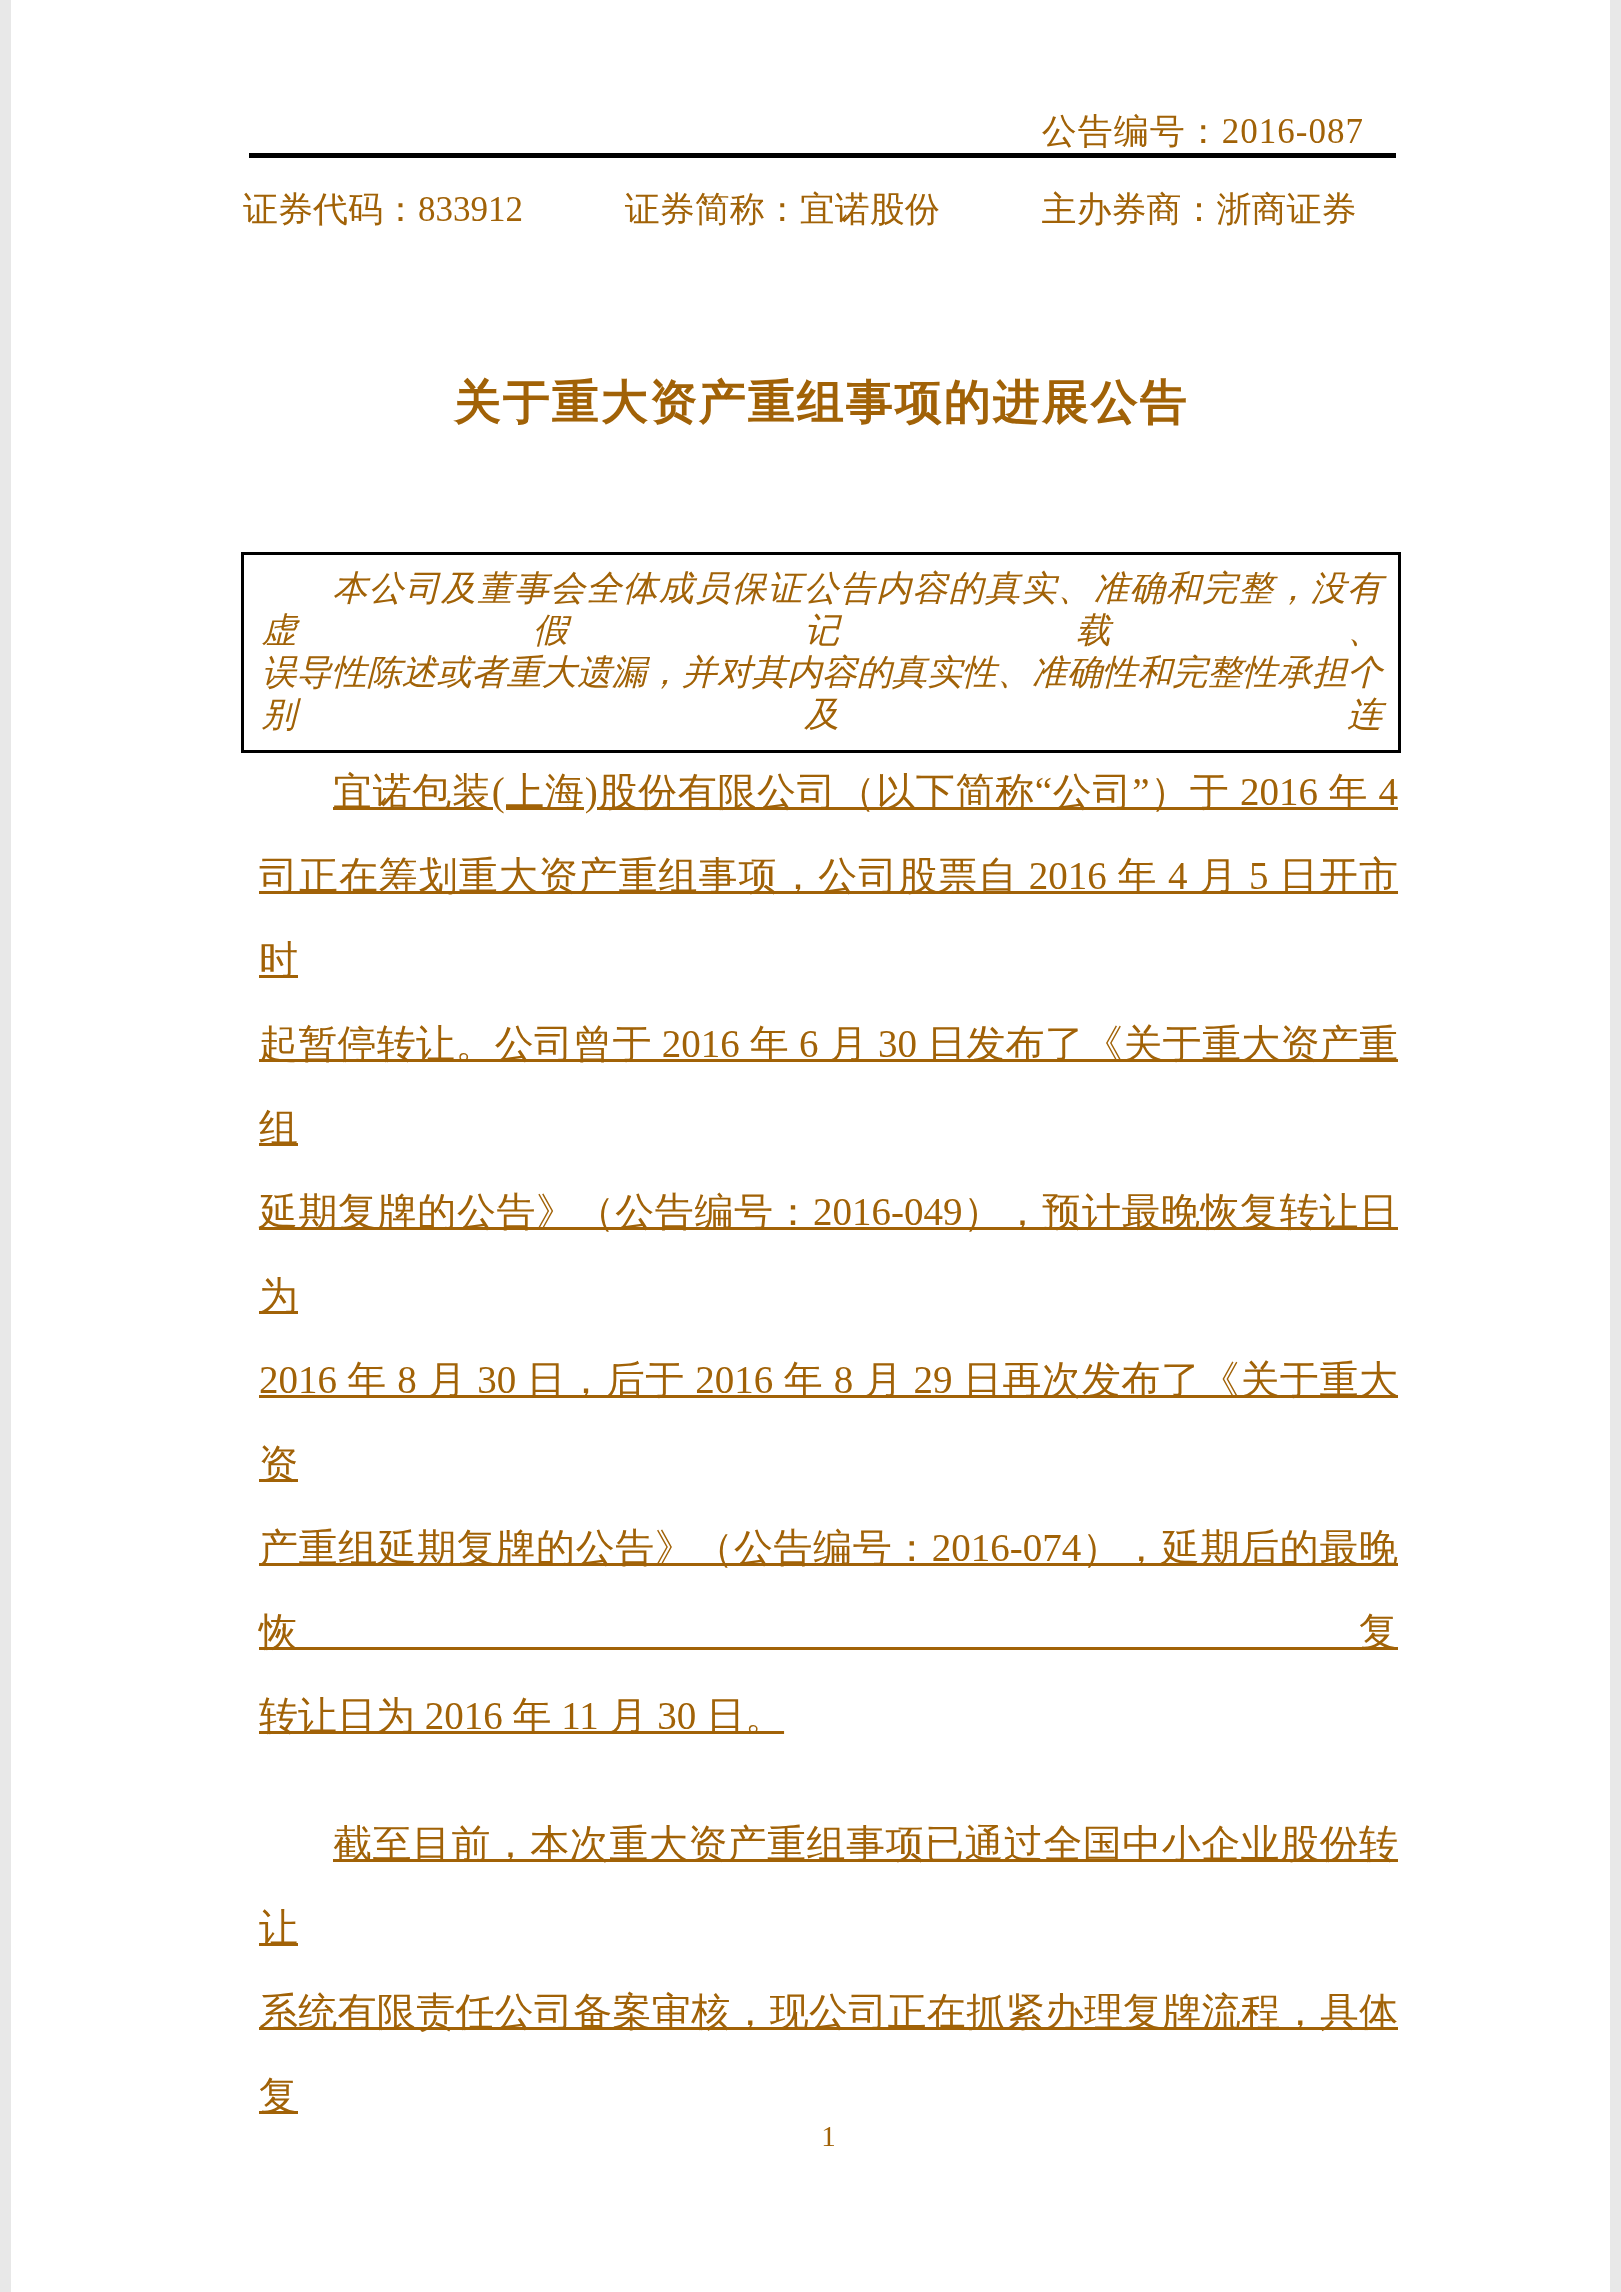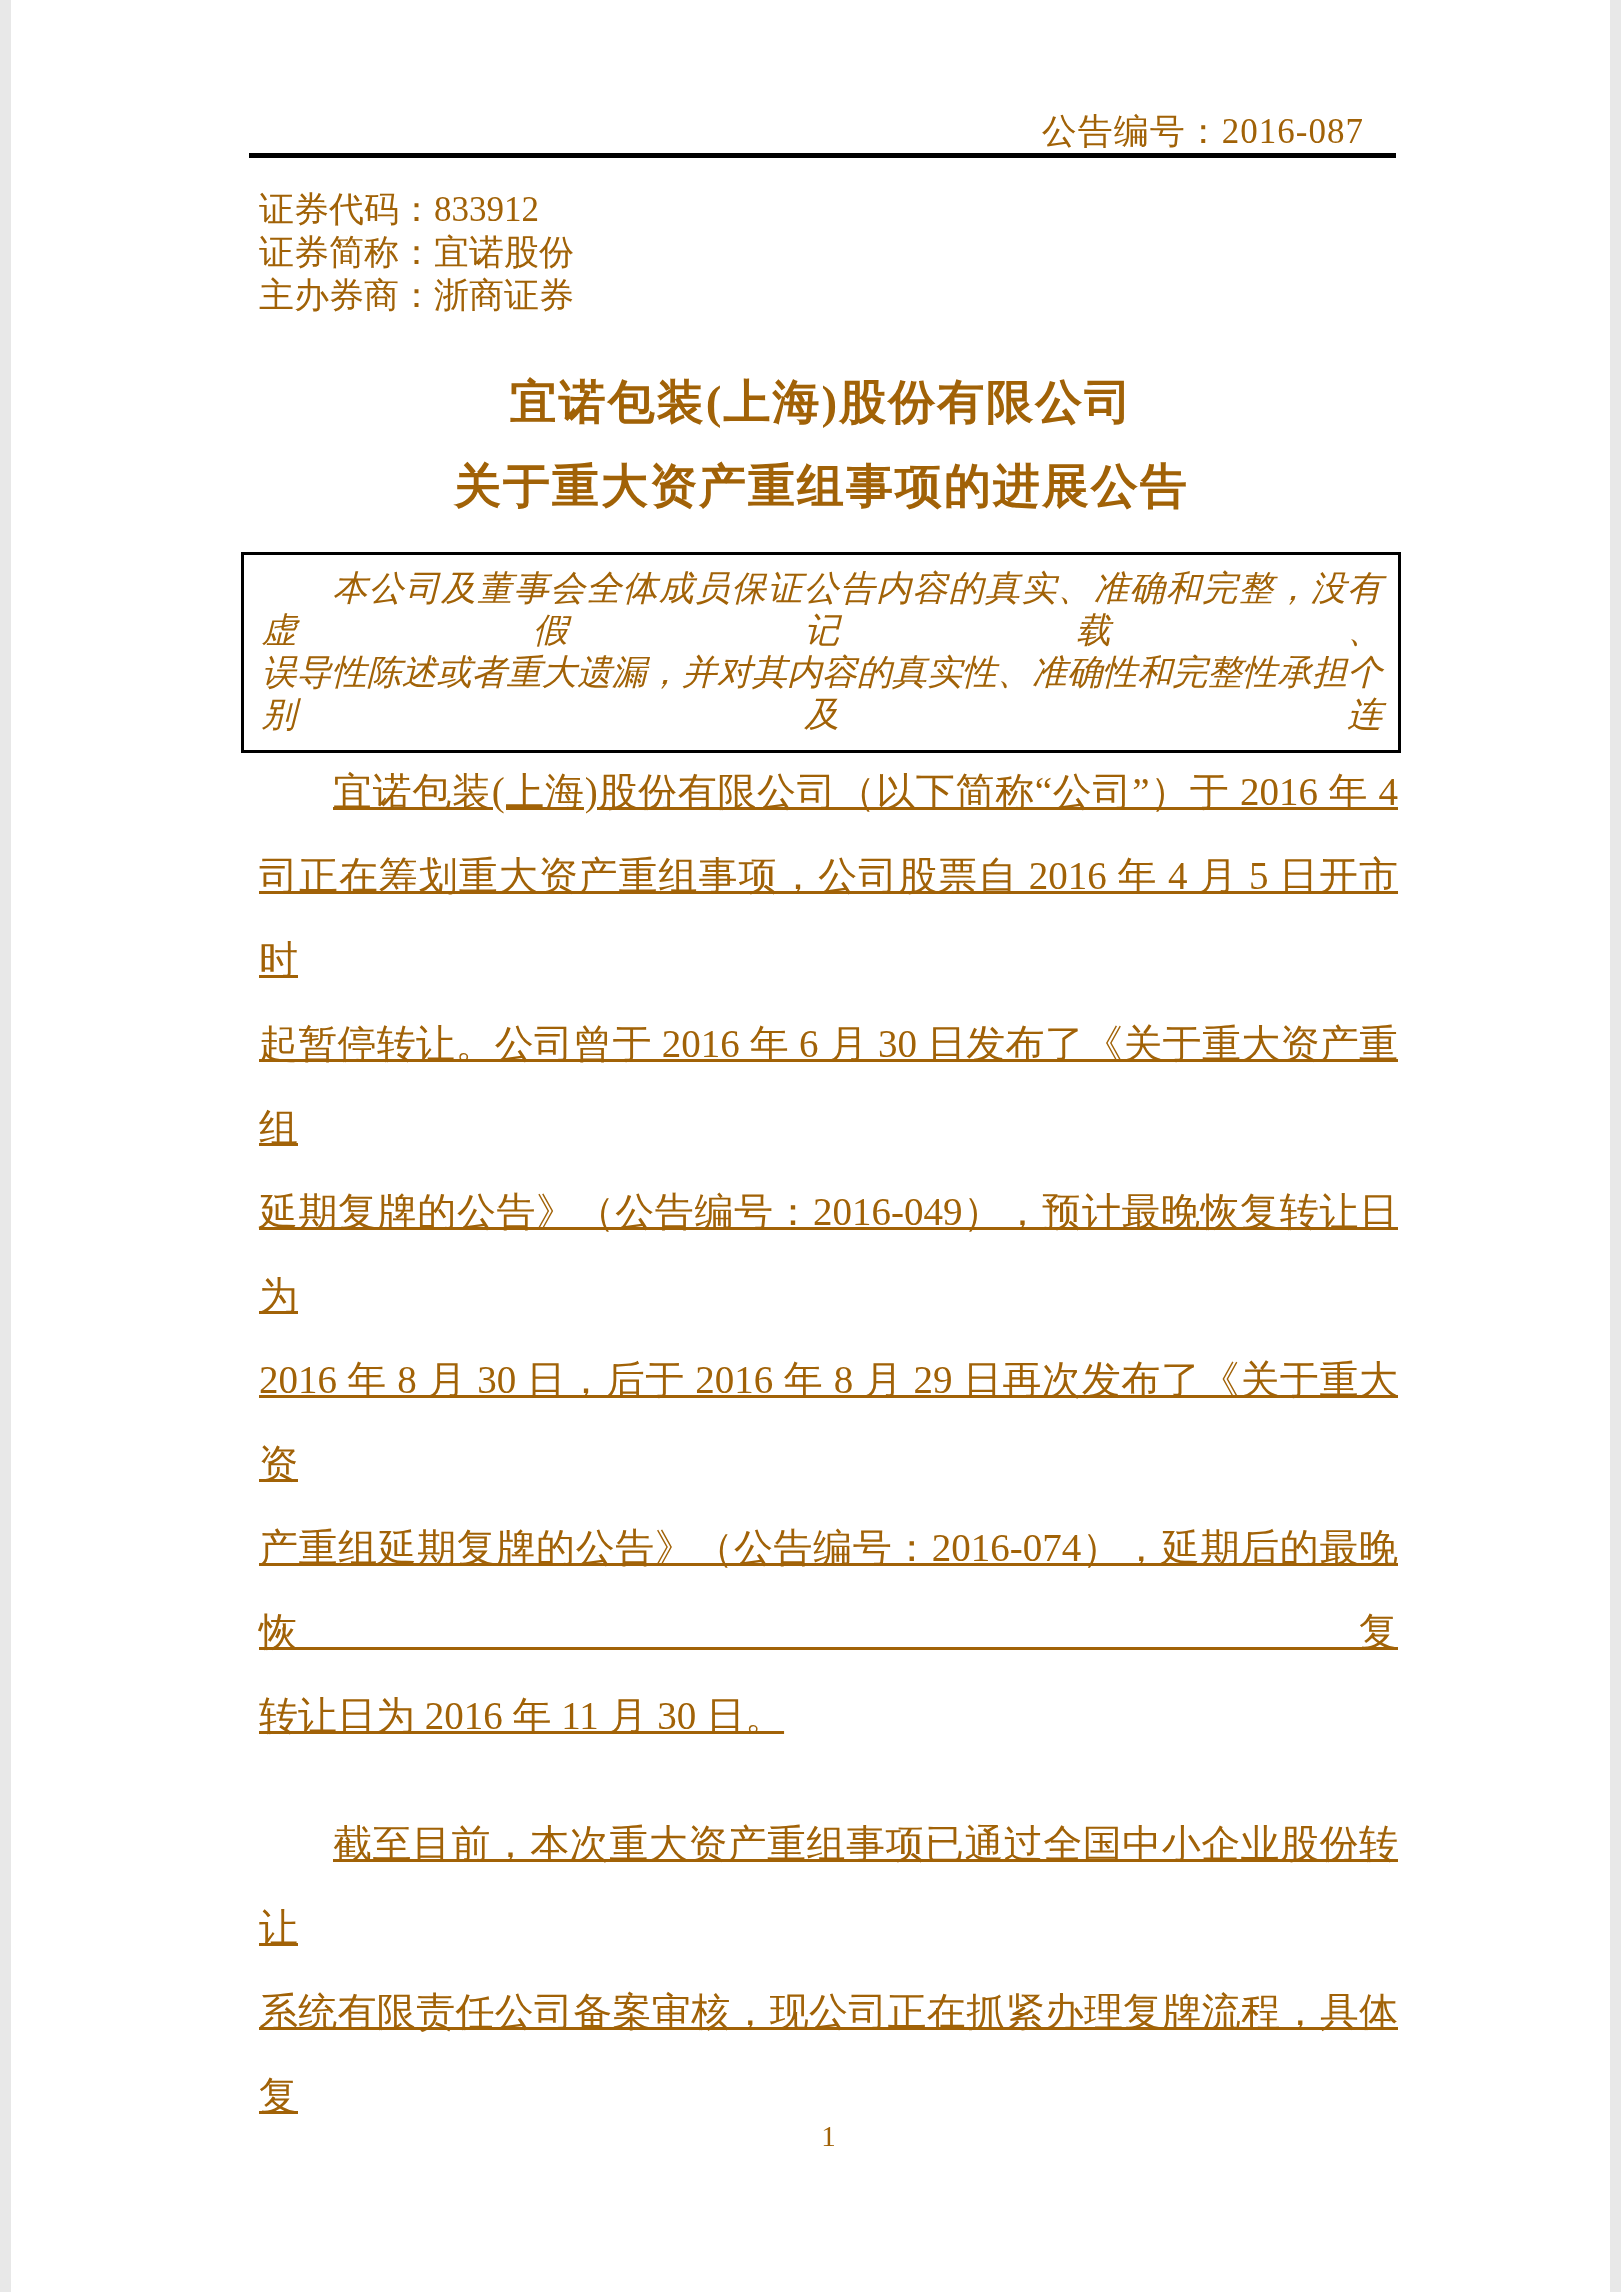--- a/index.html
+++ b/index.html
@@ -25,31 +25,30 @@
   .rule {
     position: absolute;
     left: 238px;
     top: 153px;
     width: 1147px;
     height: 4.9px;
     background: #000000;
   }
   .sec-row {
     position: absolute;
-    left: 248px;
+    left: 232px;
     top: 188px;
     width: 1139px;
     box-sizing: border-box;
     padding-right: 25.5px;
     display: flex;
     justify-content: space-between;
     font-size: 35px;
     line-height: 43px;
     white-space: nowrap;
-    flex-direction: column;
   }
   .title {
     position: absolute;
     left: 241px;
     top: 360px;
     width: 1139px;
     text-align: center;
     font-size: 47px;
     font-weight: bold;
     line-height: 84px;
@@ -111,21 +110,20 @@
 
   <div class="rule"></div>
 
   <div class="sec-row">
     <span>证券代码：833912</span>
     <span>证券简称：宜诺股份</span>
     <span>主办券商：浙商证券</span>
   </div>
 
   <div class="title">
-    <div>宜诺包装(上海)股份有限公司</div>
     <div>关于重大资产重组事项的进展公告</div>
   </div>
 
   <div class="disclaimer-box">
     <div class="box-line indent">本公司及董事会全体成员保证公告内容的真实、准确和完整，没有虚假记载、</div>
     <div class="box-line">误导性陈述或者重大遗漏，并对其内容的真实性、准确性和完整性承担个别及连</div>
   </div>
 
   <div class="doc-body">
 

